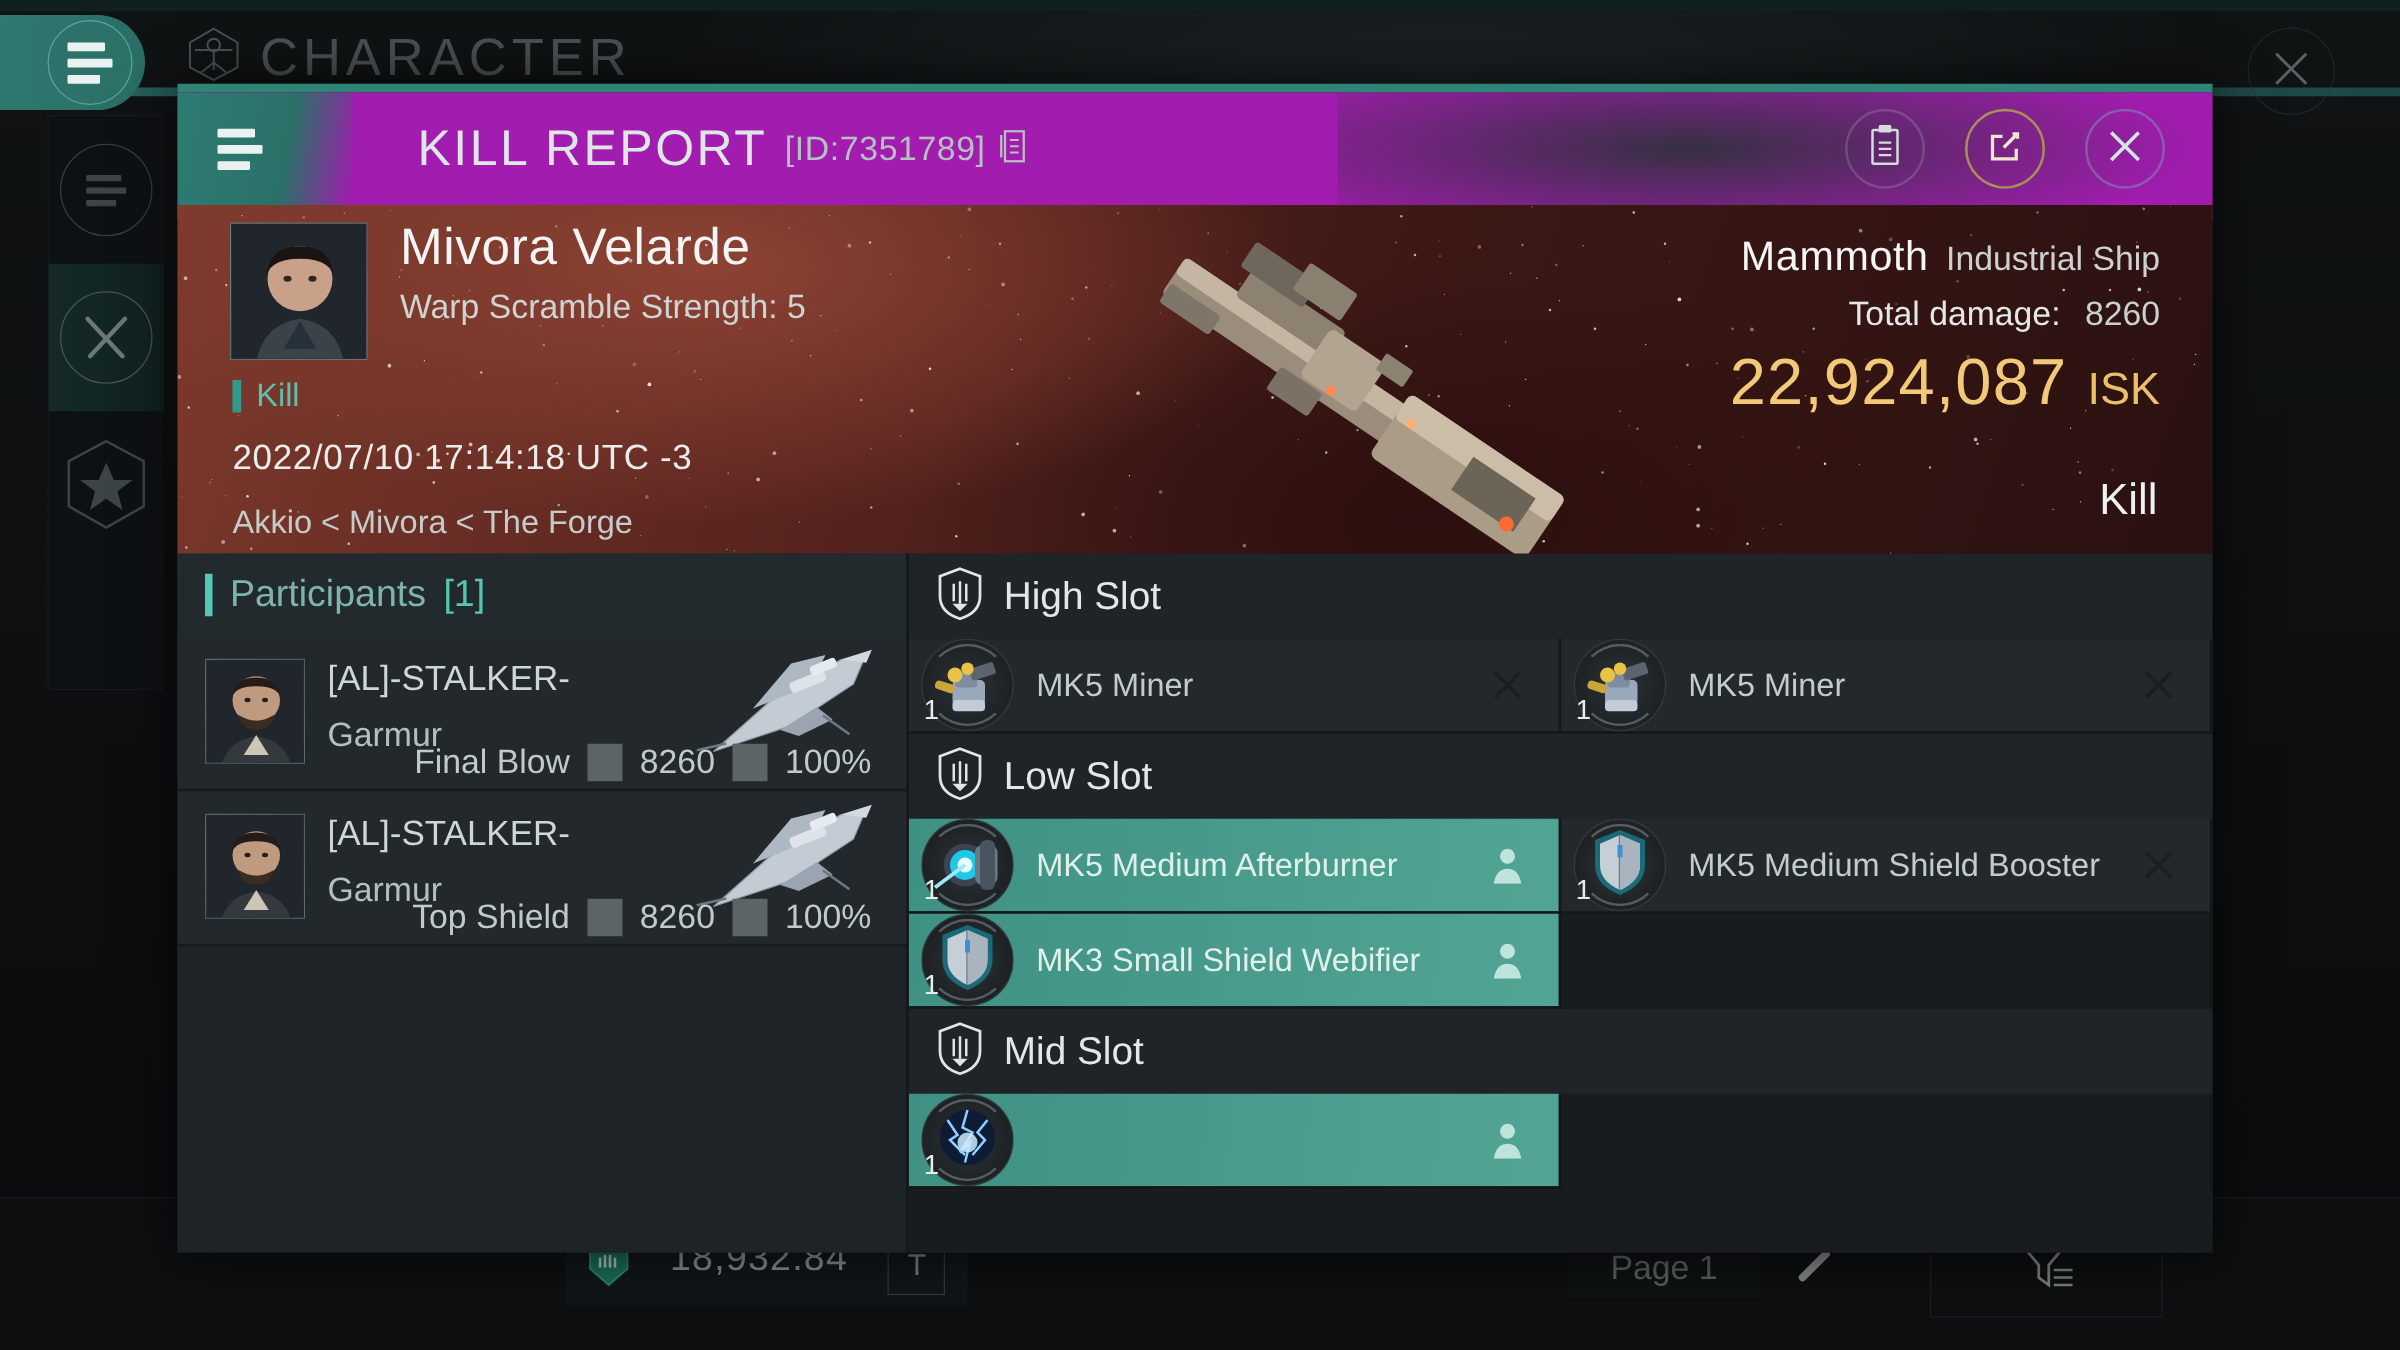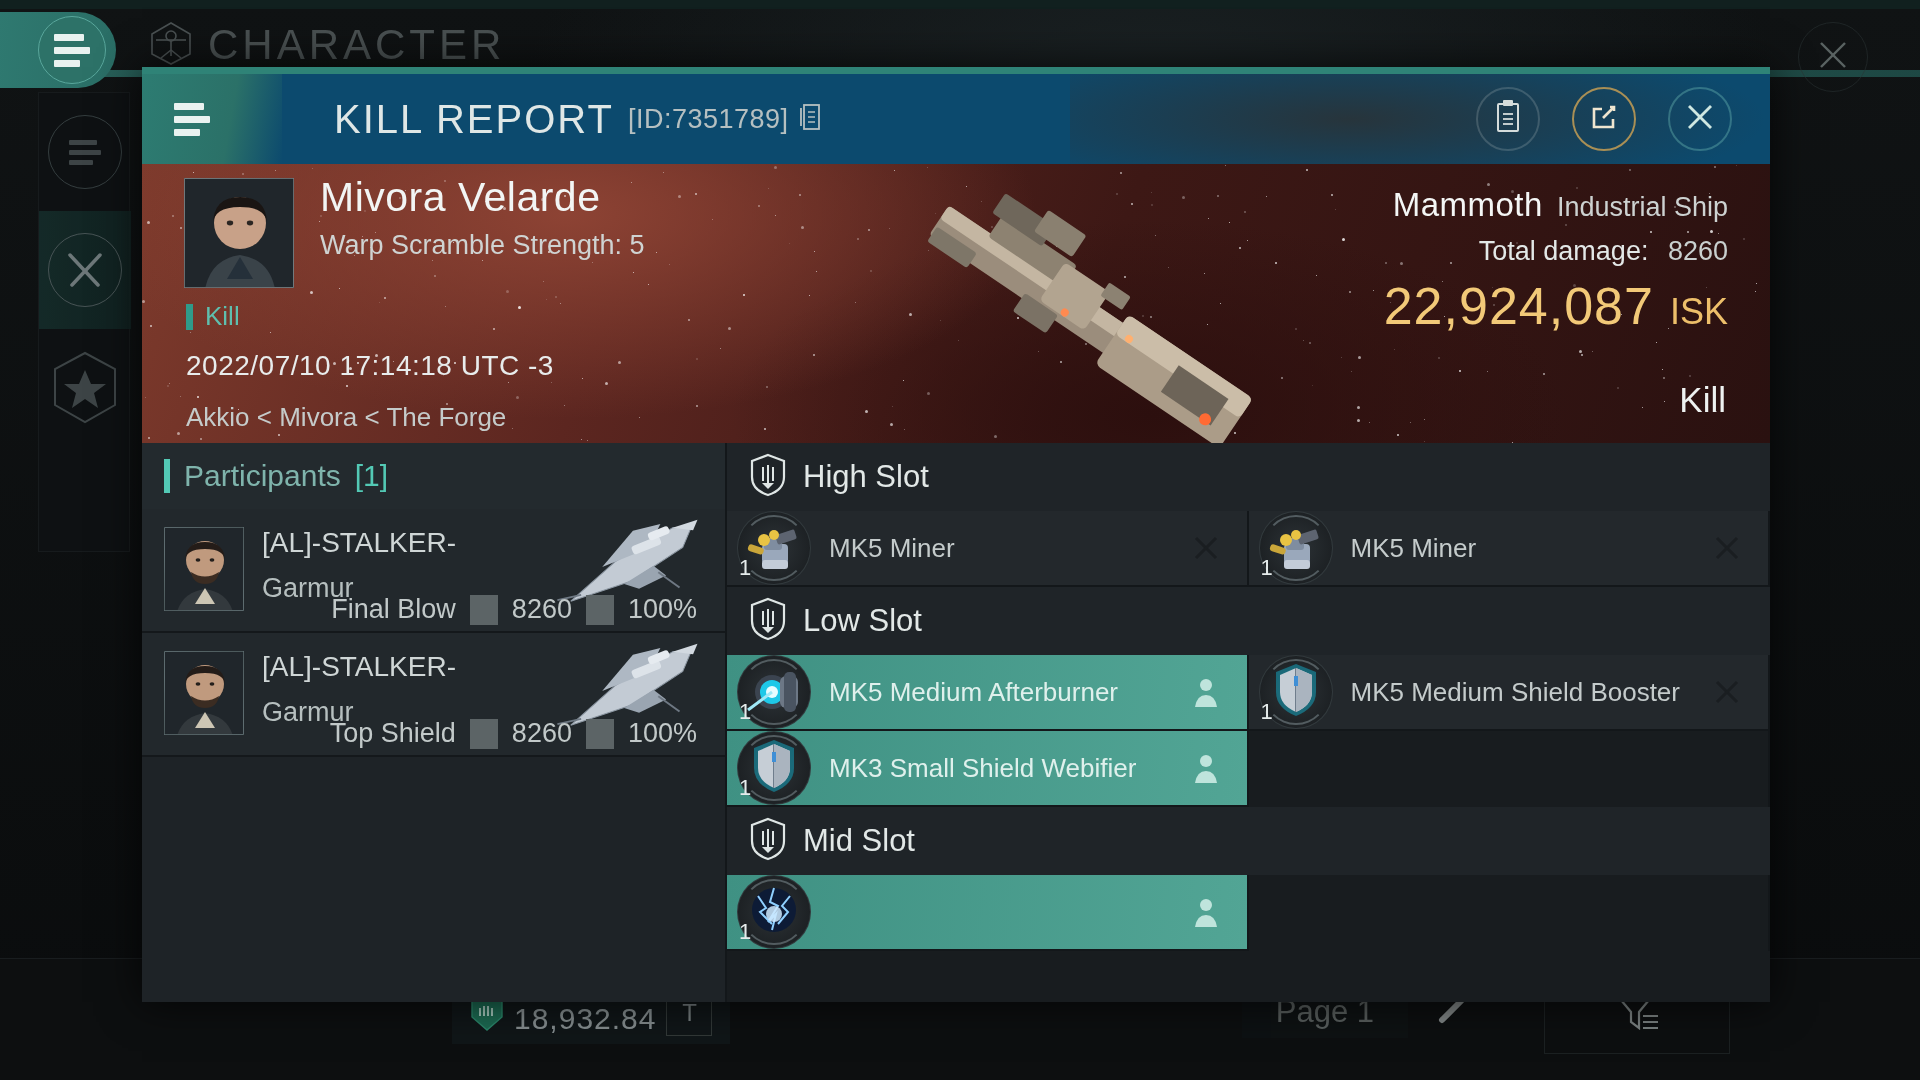--- a/index.html
+++ b/index.html
@@ -84,35 +84,35 @@
     display: flex; align-items: center; justify-content: center;
     opacity: .55;
   }
 
   #bg-bottombar {
     position: absolute; left: 0; bottom: 0; width: 100%; height: 122px;
     background: #0d0f10; border-top: 1px solid #191d1f;
   }
   #bg-wallet {
     position: absolute; left: 452px; bottom: 36px;
-    display: flex; align-items: flex-end; gap: 10px;
+    display: flex; align-items: flex-start; gap: 32px;
     background: #11181a; padding: 8px 18px; opacity: .85;
   }
   #bg-wallet .amt { font-size: 30px; color: #9aa4a6; letter-spacing: 1px; }
   #bg-wallet .tbtn {
     width: 46px; height: 46px; border: 1px solid #39413f; color: #8a9395;
     display: flex; align-items: center; justify-content: center; font-size: 24px;
   }
   #bg-page {
     position: absolute; right: 450px; bottom: 42px;
     display: flex; align-items: center; gap: 26px;
     opacity: .62;
   }
   #bg-page .pg {
-    background: #0f1415; padding: 8px 34px; font-size: 31px; color: #88908f;
+    background: #0f1415; padding: 8px 34px; font-size: 27px; color: #88908f;
   }
   #bg-filter {
     position: absolute; right: 190px; bottom: 26px;
     width: 186px; height: 82px; border: 1px solid #23292a;
     display: flex; align-items: center; justify-content: center;
     opacity: .7;
   }
 
   
   #modal {
@@ -120,21 +120,21 @@
     width: 1628px; height: 935px;
     background: #1d2225;
     box-shadow: 0 0 40px rgba(0,0,0,.75);
   }
   #modal-accent {
     position: absolute; left: 0; top: 0; width: 100%; height: 7px;
     background: #2f8377;
   }
   #modal-header {
     position: absolute; left: 0; top: 7px; width: 100%; height: 102px;
-    background: #0c4a6e;
+    background: #a21caf;
     overflow: hidden;
   }
   #modal-header-bgimg {
     position: absolute; right: 0; top: -40px; width: 700px; height: 170px;
     background: radial-gradient(ellipse at 40% 50%, #2a3236 0%, rgba(32,38,42,0) 70%);
     opacity: .9;
   }
   #modal-ham {
     position: absolute; left: 0; top: 0; width: 140px; height: 90px;
     background: linear-gradient(100deg,#2d7c72 0%,#2b7168 62%, rgba(43,113,104,0) 100%);

